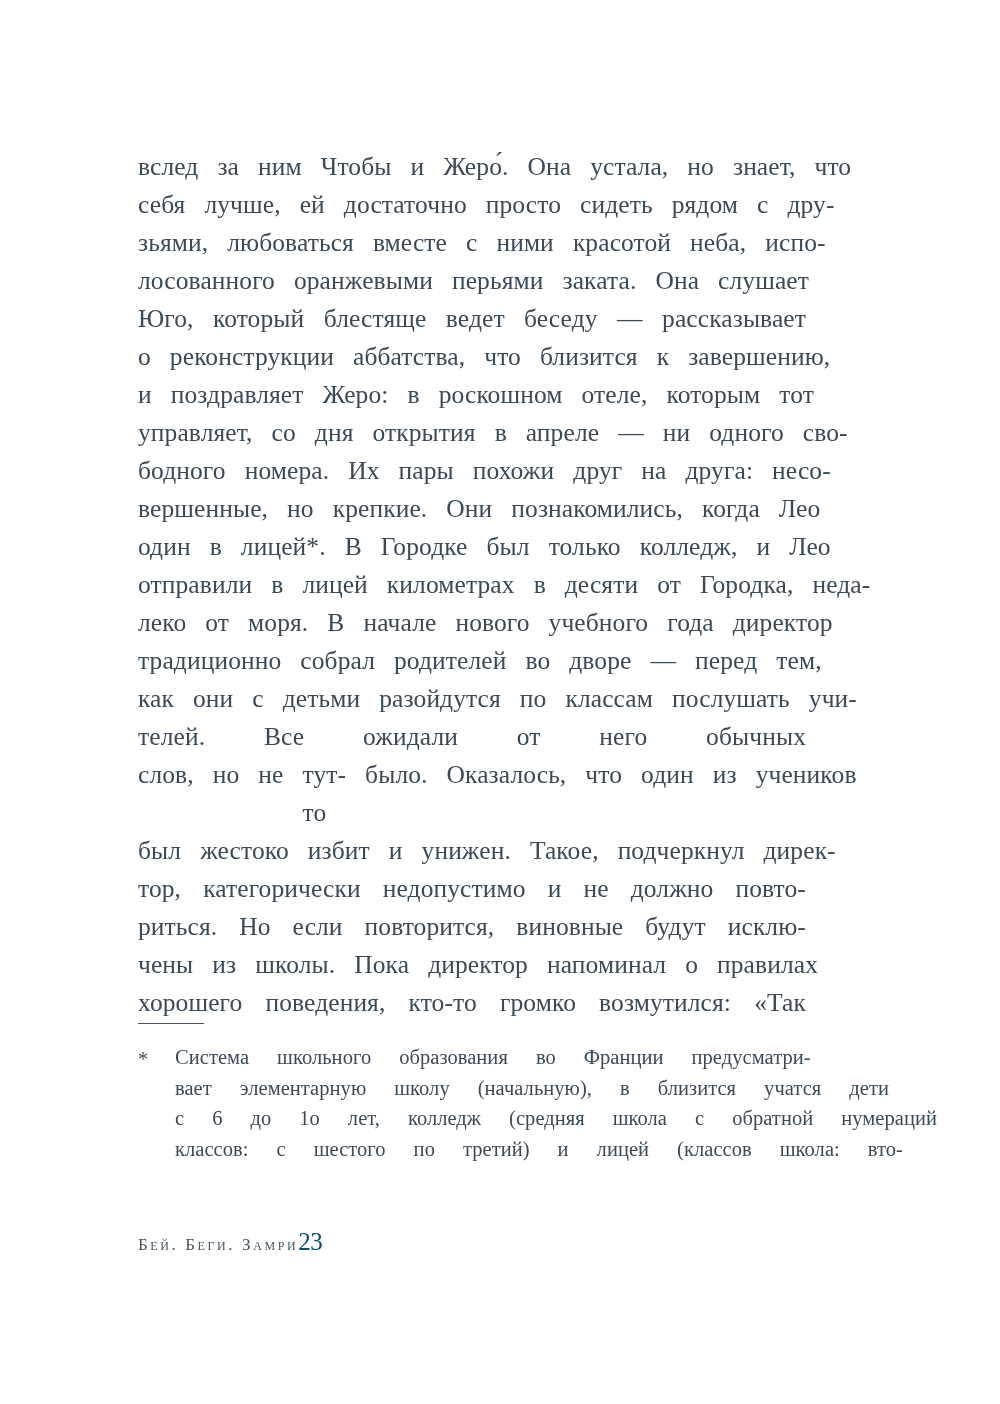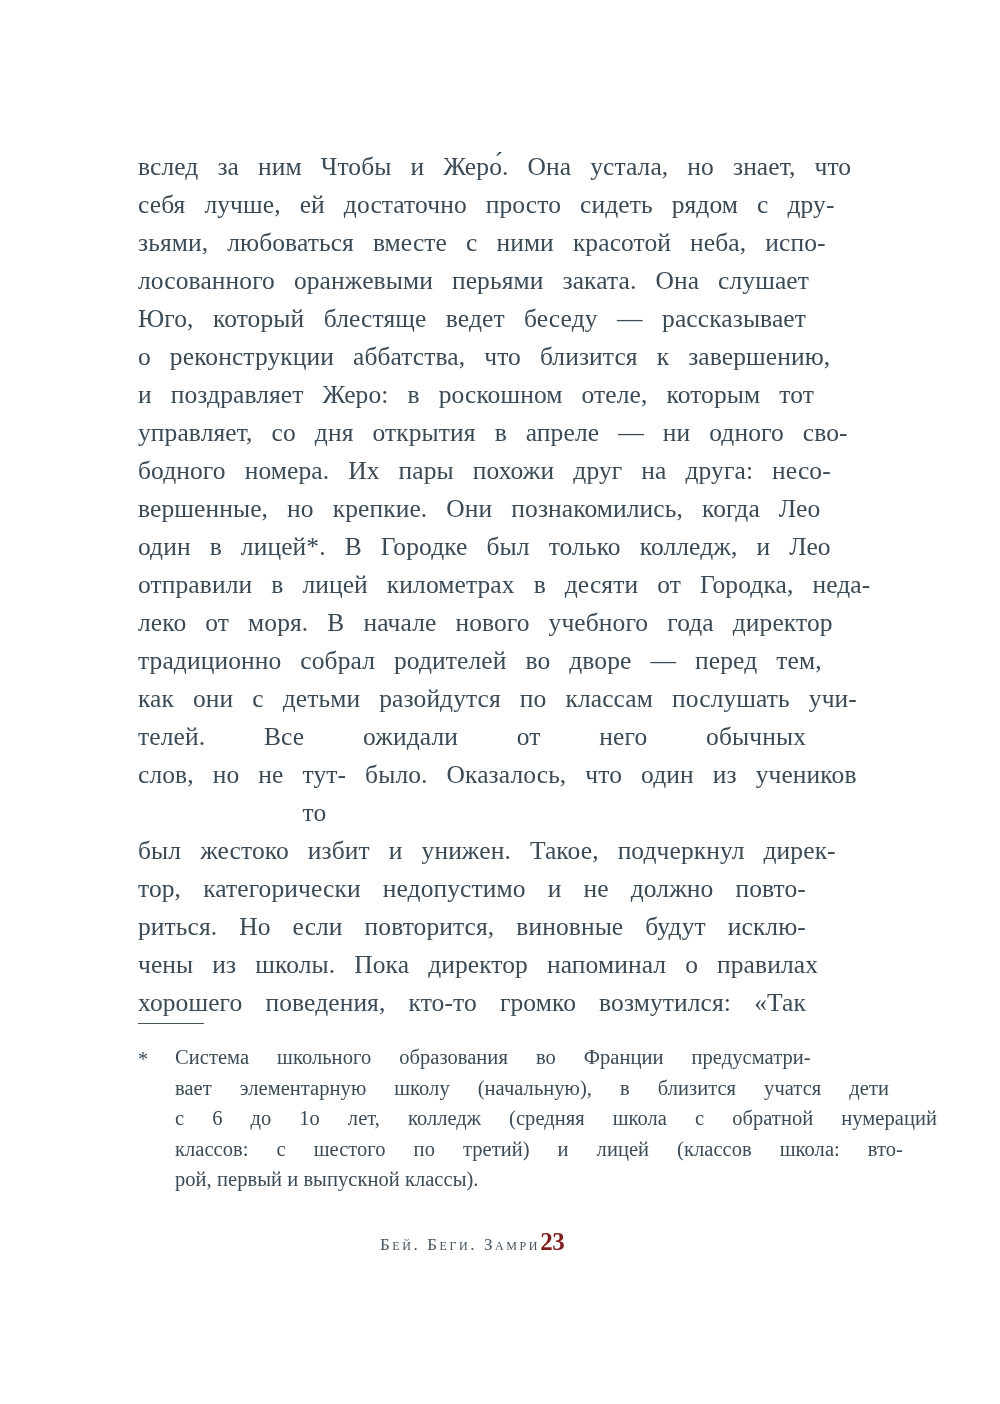--- a/index.html
+++ b/index.html
@@ -85,33 +85,33 @@
   .fn-line.j > span { display: inline-block; }
 
   
   .footer {
     position: absolute;
     left: 138px;
     top: 1228px;
     width: 668px;
     display: flex;
     align-items: baseline;
-    justify-content: center;
+    justify-content: flex-start;
   }
   .footer-title {
     font-size: 17px;
     letter-spacing: 2.6px;
     font-variant: small-caps;
     text-transform: none;
     color: #46555f;
   }
   .footer-page {
     font-size: 25px;
-    font-weight: bold;
-    color: #7f1d1d;
+    font-weight: normal;
+    color: #0c4a6e;
     letter-spacing: -0.5px;
   }
 </style>
 </head>
 <body>
 
 <div class="page">
 
   <div class="text-block">
     <span class="body-line j">
@@ -380,21 +380,20 @@
           <span>с</span>
           <span>шестого</span>
           <span>по</span>
           <span>третий)</span>
           <span>и</span>
           <span>лицей</span>
           <span>(классов</span>
           <span>школа:</span>
           <span>вто-</span>
         </span>
-      <span class="fn-line">рой, первый и выпускной классы).</span>
     </div>
   </div>
 
   <div class="footer">
     <span class="footer-title">Бей. Беги. Замри</span>
     <span class="footer-page">23</span>
   </div>
 
 </div>
 

